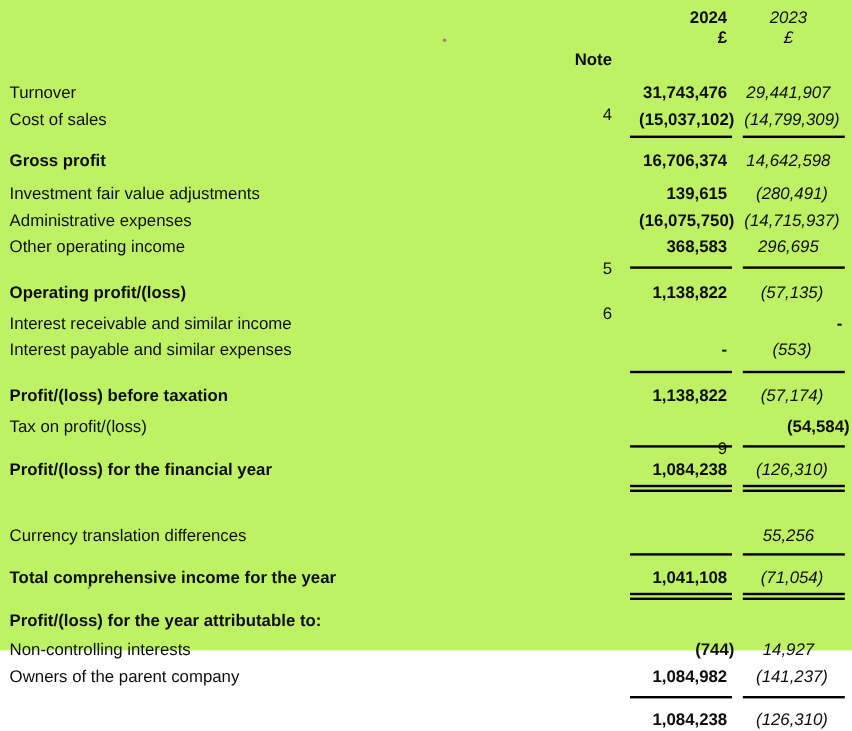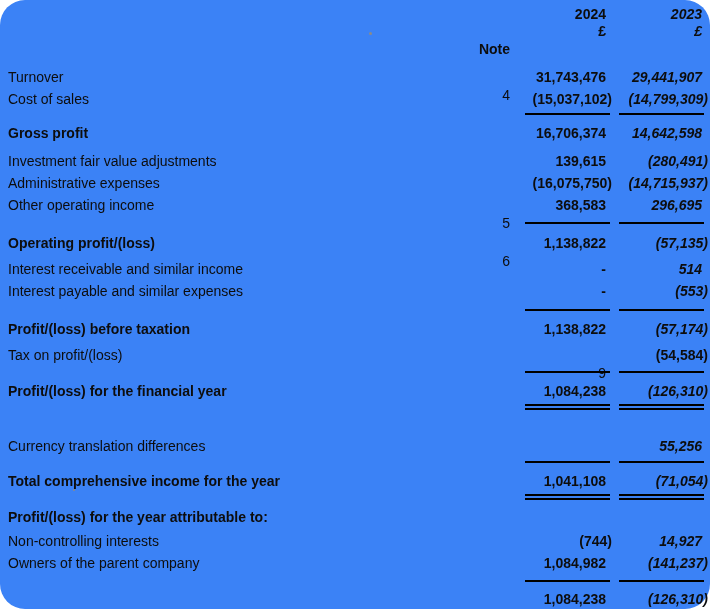--- a/index.html
+++ b/index.html
@@ -10,44 +10,43 @@
   body {
     width: 710px;
     height: 609px;
     font-family: "Liberation Sans", "DejaVu Sans", sans-serif;
     color: #0d0d0d;
     overflow: hidden;
   }
   .sheet {
     position: relative;
     width: 710px;
-    height: 609px;
+    height: 542px;
     box-sizing: border-box;
     padding-top: 6px;
-    background: #3b82f6;
-    border-radius: 25px;
+    background: #bef264;
   }
   .row {
     display: flex;
     align-items: center;
     height: 22px;
     padding-right: 2px;
     font-size: 14px;
     line-height: 22px;
     white-space: nowrap;
   }
   .row.hdr { height: 17px; line-height: 17px; }
   .cell-label {
     flex: 1 1 auto;
     padding-left: 8px;
     overflow: hidden;
   }
   .cell-note  { width: 70px;  text-align: right; font-weight: 400; margin-top: 36px; }
   .cell-v1    { width: 102px; text-align: right; font-weight: 700; }
-  .cell-v2    { width: 96px;  text-align: right; font-style: italic; font-weight: 700; }
+  .cell-v2    { width: 96px;  text-align: center; font-style: italic; font-weight: 400; }
   .hdr .cell-note { font-weight: 700; }
   .bold .cell-label { font-weight: 700; }
   
   .np { padding-right: 6px; box-sizing: border-box; }
   
   .rule-row {
     display: flex;
     padding-right: 2px;
   }
   .rule-row .spacer { flex: 1 1 auto; }
@@ -160,21 +159,20 @@
         <div class="cell-label">Operating profit/(loss)</div>
         <div class="cell-note">6</div>
         <div class="cell-v1 np">1,138,822</div>
         <div class="cell-v2">(57,135)</div>
       </div>
       <div class="gap" style="height: 4px;"></div>
       <div class="row">
         <div class="cell-label">Interest receivable and similar income</div>
         <div class="cell-note"></div>
         <div class="cell-v1 np">-</div>
-        <div class="cell-v2 np">514</div>
       </div>
       <div class="row">
         <div class="cell-label">Interest payable and similar expenses</div>
         <div class="cell-note"></div>
         <div class="cell-v1 np">-</div>
         <div class="cell-v2">(553)</div>
       </div>
       <div class="gap" style="height: 7px;"></div>
       <div class="rule-row">
         <div class="spacer"></div>

